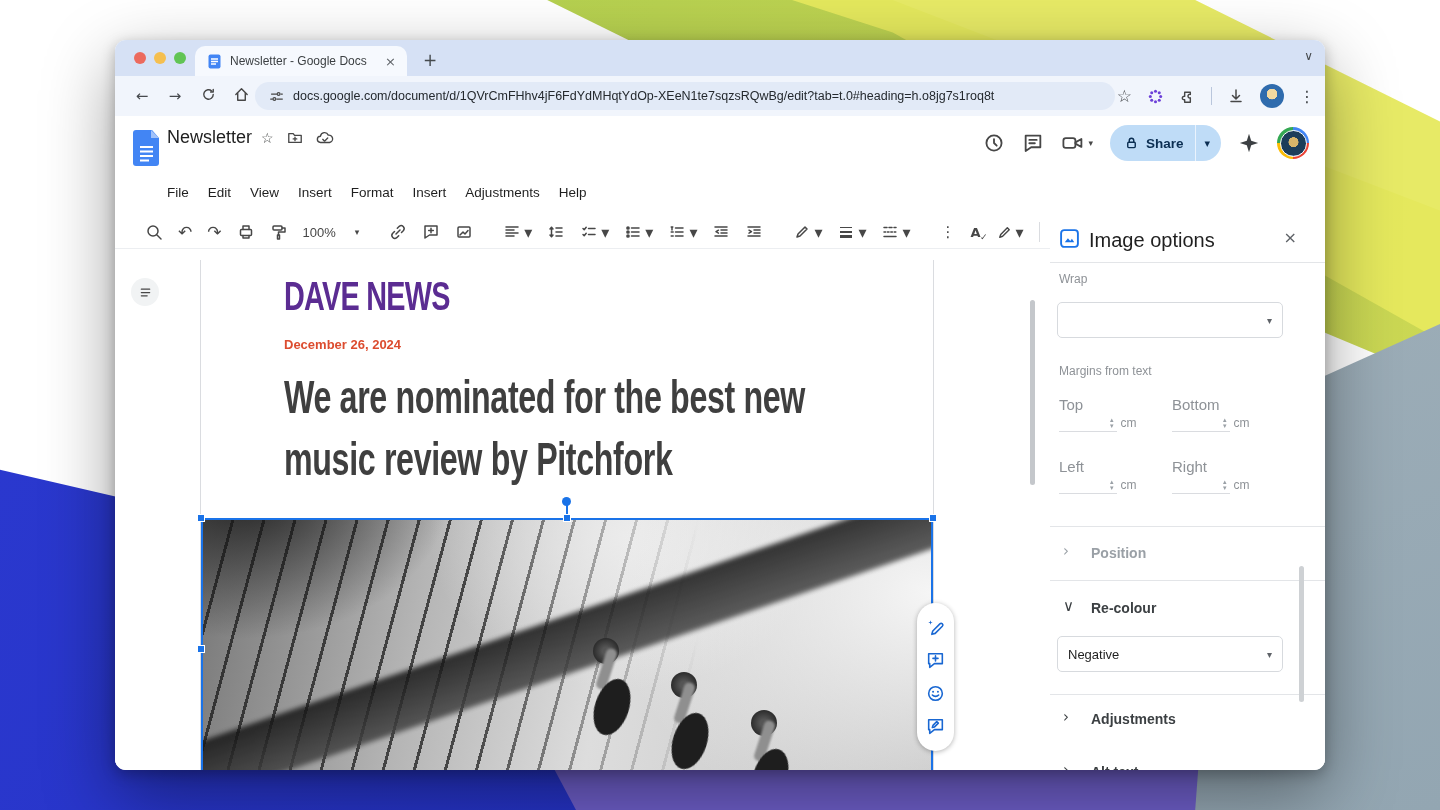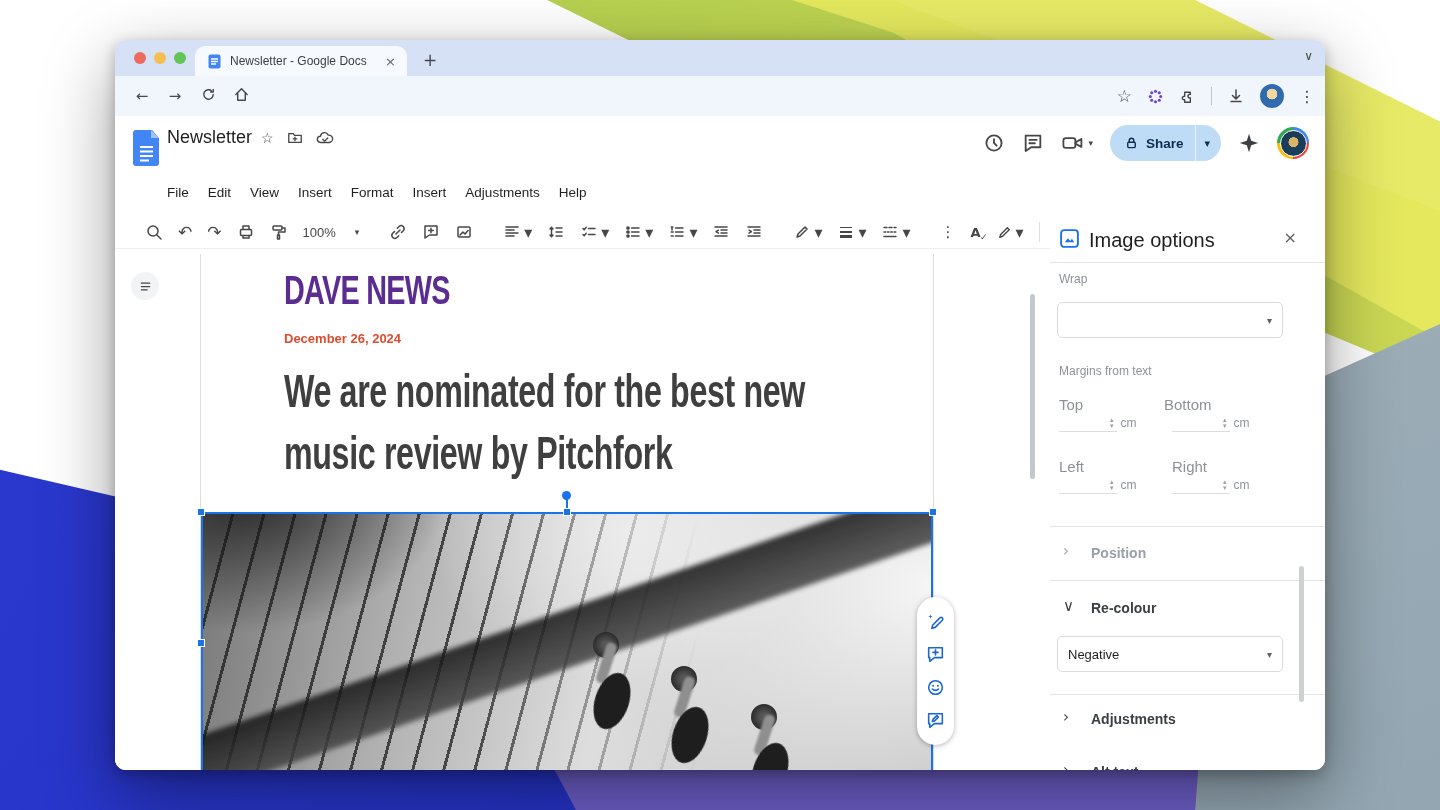--- a/index.html
+++ b/index.html
@@ -65,21 +65,21 @@
   .tsep { width:1px; height:20px; background:#dadce0; }
   .zoombox { display:flex; align-items:center; font-size:13px; color:#474747; gap:16px; }
   .spellgroup { margin-left:auto; display:flex; align-items:center; gap:15px; }
   .spell { position:relative; font-size:13px; font-weight:bold; color:#474747; }
   .spell i { position:absolute; font-style:normal; font-size:9px; right:-7px; bottom:-2px; }
 
   svg.svgi { stroke:#474747; fill:none; stroke-width:1.5; stroke-linecap:round; stroke-linejoin:round; }
   svg.blue { stroke:#1967d2; }
 
   
-  .canvas { position:absolute; left:0; top:214px; width:935px; height:521px; background:#fff; }
+  .canvas { position:absolute; left:0; top:220px; width:935px; height:521px; background:#fff; }
   .pageline { position:absolute; top:0; bottom:0; width:1px; background:#dadce0; }
   .outline-btn { position:absolute; left:16px; top:18px; width:28px; height:28px; border-radius:50%; background:#f1f3f4; display:flex; align-items:center; justify-content:center; }
   .masthead { position:absolute; left:169px; top:14px; width:400px; font-size:40px; font-weight:bold; letter-spacing:-1px; color:#5b2c92; transform:scaleX(.72); transform-origin:0 0; white-space:nowrap; }
   .date { position:absolute; left:169px; top:77px; font-size:13px; font-weight:bold; color:#dc4c2f; }
   .heading { position:absolute; left:169px; top:106px; width:800px; font-size:46px; font-weight:600; line-height:62px; color:#3f3f3f; letter-spacing:-0.5px; transform:scaleX(.70); transform-origin:0 0; }
 
   
   .image-wrap { position:absolute; left:86px; top:258px; width:732px; height:263px; border:2px solid #1a73e8; overflow:hidden; background:#cfcfcf; }
   .img-art { position:absolute; inset:0;
     background:
@@ -169,20 +169,28 @@
           <path d="M14 9a5 5 0 1 1-1.6-3.7"></path>
           <path d="M14 3.6V6.4h-2.8"></path>
         </svg>
     </span>
     <span class="navbtn">
       <svg class="svgi" width="17" height="17" viewBox="0 0 18 18">
           <path d="M3 9l6-6 6 6"></path>
           <path d="M5 8v7h8V8"></path>
         </svg>
     </span>
+    <div class="urlpill">
+      <svg class="svgi" width="15" height="15" viewBox="0 0 18 18">
+          <path d="M3 6h6M14.5 6h1.5M2 12h2M9.5 12h6.5"></path>
+          <circle cx="11.5" cy="6" r="1.7"></circle>
+          <circle cx="6.5" cy="12" r="1.7"></circle>
+        </svg>
+      <span class="url-text">docs.google.com/document/d/1QVrCmFHhv4jF6FdYdMHqtYdOp-XEeN1te7sqzsRQwBg/edit?tab=t.0#heading=h.o8jg7s1roq8t</span>
+    </div>
     <div class="right-icons">
       <span class="ric glyph" style="font-size:17px;">☆</span>
       <span class="ric">
         <svg width="17" height="17" viewBox="0 0 18 18" fill="#6c3fd8">
             <circle cx="9" cy="3.5" r="1.6"></circle>
             <circle cx="13" cy="5" r="1.6"></circle>
             <circle cx="14.5" cy="9" r="1.6"></circle>
             <circle cx="13" cy="13" r="1.6"></circle>
             <circle cx="9" cy="14.5" r="1.6"></circle>
             <circle cx="5" cy="13" r="1.6"></circle>
@@ -497,21 +505,21 @@
     <div class="mfield" style="left:9px; top:196px;">
       <span class="munderline">
           <span class="mvalue"></span>
         </span>
       <span class="stepper glyph">
           <span>▴</span>
           <span>▾</span>
         </span>
       <span class="munit">cm</span>
     </div>
-    <span class="mlabel" style="left:114px; top:180px;">Bottom</span>
+    <span class="mlabel" style="left:122px; top:180px;">Bottom</span>
     <div class="mfield" style="left:122px; top:196px;">
       <span class="munderline">
           <span class="mvalue"></span>
         </span>
       <span class="stepper glyph">
           <span>▴</span>
           <span>▾</span>
         </span>
       <span class="munit">cm</span>
     </div>

